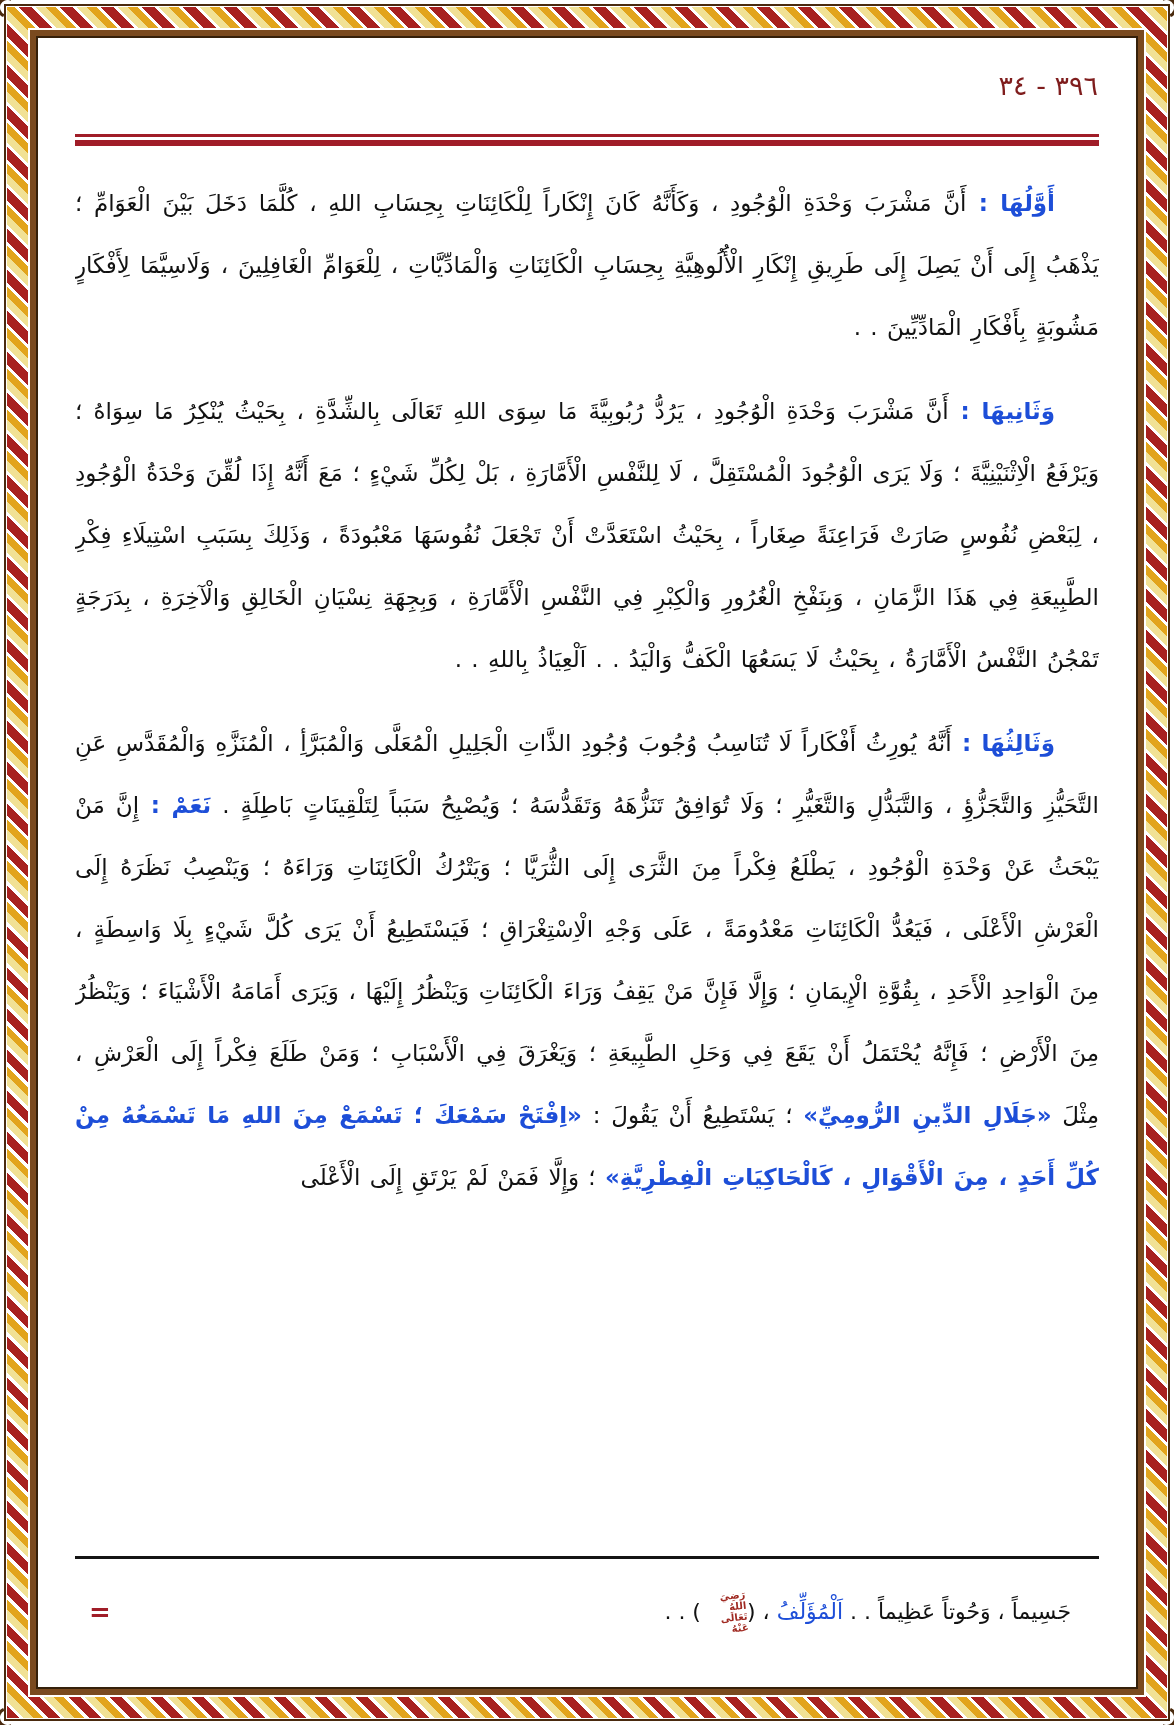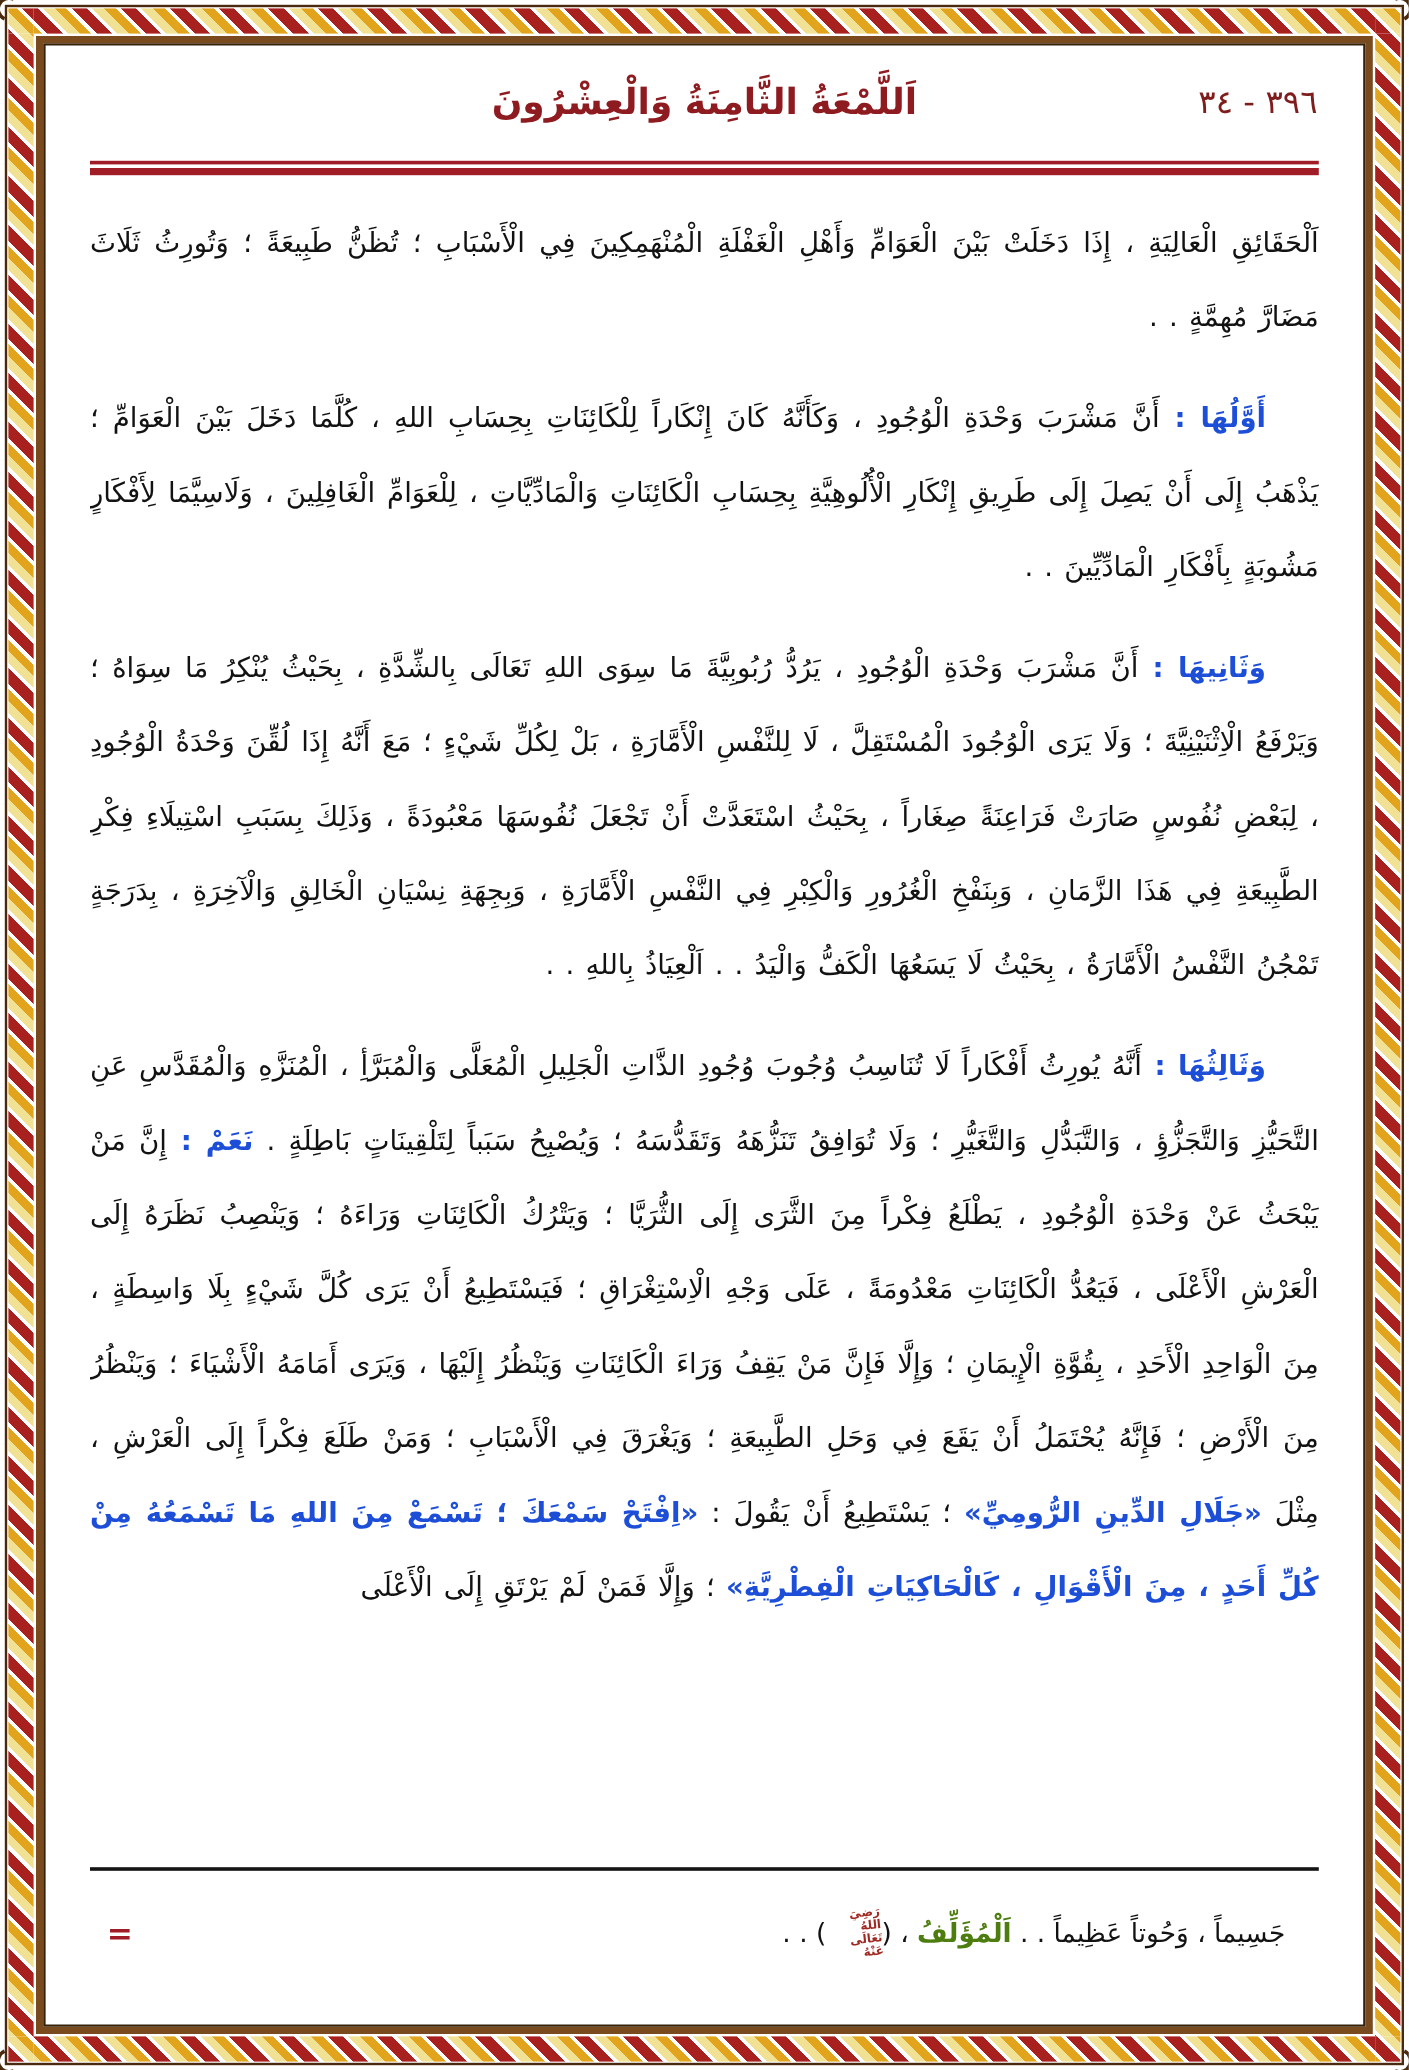--- a/index.html
+++ b/index.html
@@ -57,21 +57,21 @@
 
   
   .footer{position:absolute;left:37px;right:37px;bottom:52px;}
   .fn-rule{height:3px;background:#141414;margin-bottom:30px;}
   .fn-line{
     display:flex;flex-direction:row;justify-content:space-between;
     align-items:center;direction:ltr;padding:0 28px 0 14px;
   }
   .fn-eq{color:#a01d28;font-size:26px;font-weight:bold;flex:0 0 auto;}
   .fn-text{direction:rtl;font-size:22px;color:#121212;line-height:46px;}
-  .fn-text .run.red{color:#4d7c0f;font-weight:bold;}
+  .fn-text .run.red{color:#1d4ed8;font-weight:normal;}
   .seal{
     display:inline-flex;flex-direction:column;align-items:center;justify-content:center;
     vertical-align:middle;color:#a02a22;font-size:10px;line-height:11px;
     font-weight:bold;width:46px;transform:rotate(-6deg);direction:rtl;
   }
 </style>
 </head>
 <body>
 
 <div class="page">
@@ -80,31 +80,29 @@
   <div class="b-band"></div>
   <div class="b-inner"></div>
   <div class="curl curl-tl"></div>
   <div class="curl curl-tr"></div>
   <div class="curl curl-bl"></div>
   <div class="curl curl-br"></div>
 
   <div class="content">
 
     <div class="header">
-      <div class="title">اَللَّمْعَةُ الثَّامِنَةُ وَالْعِشْرُونَ</div>
       <div class="pagenum">٣٩٦ - ٣٤</div>
     </div>
 
     <div class="rule">
       <div class="rule-thin"></div>
       <div class="rule-thick"></div>
     </div>
 
     <div class="bodytext">
-        <p class="para"><span class="run black">اَلْحَقَائِقِ الْعَالِيَةِ ، إِذَا دَخَلَتْ بَيْنَ الْعَوَامِّ وَأَهْلِ الْغَفْلَةِ الْمُنْهَمِكِينَ فِي الْأَسْبَابِ ؛ تُظَنُّ طَبِيعَةً ؛ وَتُورِثُ ثَلَاثَ مَضَارَّ مُهِمَّةٍ . .</span></p>
         <p class="para indent"><span class="run red">أَوَّلُهَا : </span><span class="run black">أَنَّ مَشْرَبَ وَحْدَةِ الْوُجُودِ ، وَكَأَنَّهُ كَانَ إِنْكَاراً لِلْكَائِنَاتِ بِحِسَابِ اللهِ ، كُلَّمَا دَخَلَ بَيْنَ الْعَوَامِّ ؛ يَذْهَبُ إِلَى أَنْ يَصِلَ إِلَى طَرِيقِ إِنْكَارِ الْأُلُوهِيَّةِ بِحِسَابِ الْكَائِنَاتِ وَالْمَادِّيَّاتِ ، لِلْعَوَامِّ الْغَافِلِينَ ، وَلَاسِيَّمَا لِأَفْكَارٍ مَشُوبَةٍ بِأَفْكَارِ الْمَادِّيِّينَ . .</span></p>
         <p class="para indent"><span class="run red">وَثَانِيهَا : </span><span class="run black">أَنَّ مَشْرَبَ وَحْدَةِ الْوُجُودِ ، يَرُدُّ رُبُوبِيَّةَ مَا سِوَى اللهِ تَعَالَى بِالشِّدَّةِ ، بِحَيْثُ يُنْكِرُ مَا سِوَاهُ ؛ وَيَرْفَعُ الْاِثْنَيْنِيَّةَ ؛ وَلَا يَرَى الْوُجُودَ الْمُسْتَقِلَّ ، لَا لِلنَّفْسِ الْأَمَّارَةِ ، بَلْ لِكُلِّ شَيْءٍ ؛ مَعَ أَنَّهُ إِذَا لُقِّنَ وَحْدَةُ الْوُجُودِ ، لِبَعْضِ نُفُوسٍ صَارَتْ فَرَاعِنَةً صِغَاراً ، بِحَيْثُ اسْتَعَدَّتْ أَنْ تَجْعَلَ نُفُوسَهَا مَعْبُودَةً ، وَذَلِكَ بِسَبَبِ اسْتِيلَاءِ فِكْرِ الطَّبِيعَةِ فِي هَذَا الزَّمَانِ ، وَبِنَفْخِ الْغُرُورِ وَالْكِبْرِ فِي النَّفْسِ الْأَمَّارَةِ ، وَبِجِهَةِ نِسْيَانِ الْخَالِقِ وَالْآخِرَةِ ، بِدَرَجَةٍ تَمْجُنُ النَّفْسُ الْأَمَّارَةُ ، بِحَيْثُ لَا يَسَعُهَا الْكَفُّ وَالْيَدُ . . اَلْعِيَاذُ بِاللهِ . .</span></p>
         <p class="para indent"><span class="run red">وَثَالِثُهَا : </span><span class="run black">أَنَّهُ يُورِثُ أَفْكَاراً لَا تُنَاسِبُ وُجُوبَ وُجُودِ الذَّاتِ الْجَلِيلِ الْمُعَلَّى وَالْمُبَرَّأِ ، الْمُنَزَّهِ وَالْمُقَدَّسِ عَنِ التَّحَيُّزِ وَالتَّجَزُّؤِ ، وَالتَّبَدُّلِ وَالتَّغَيُّرِ ؛ وَلَا تُوَافِقُ تَنَزُّهَهُ وَتَقَدُّسَهُ ؛ وَيُصْبِحُ سَبَباً لِتَلْقِينَاتٍ بَاطِلَةٍ . </span><span class="run red">نَعَمْ : </span><span class="run black">إِنَّ مَنْ يَبْحَثُ عَنْ وَحْدَةِ الْوُجُودِ ، يَطْلَعُ فِكْراً مِنَ الثَّرَى إِلَى الثُّرَيَّا ؛ وَيَتْرُكُ الْكَائِنَاتِ وَرَاءَهُ ؛ وَيَنْصِبُ نَظَرَهُ إِلَى الْعَرْشِ الْأَعْلَى ، فَيَعُدُّ الْكَائِنَاتِ مَعْدُومَةً ، عَلَى وَجْهِ الْاِسْتِغْرَاقِ ؛ فَيَسْتَطِيعُ أَنْ يَرَى كُلَّ شَيْءٍ بِلَا وَاسِطَةٍ ، مِنَ الْوَاحِدِ الْأَحَدِ ، بِقُوَّةِ الْإِيمَانِ ؛ وَإِلَّا فَإِنَّ مَنْ يَقِفُ وَرَاءَ الْكَائِنَاتِ وَيَنْظُرُ إِلَيْهَا ، وَيَرَى أَمَامَهُ الْأَشْيَاءَ ؛ وَيَنْظُرُ مِنَ الْأَرْضِ ؛ فَإِنَّهُ يُحْتَمَلُ أَنْ يَقَعَ فِي وَحَلِ الطَّبِيعَةِ ؛ وَيَغْرَقَ فِي الْأَسْبَابِ ؛ وَمَنْ طَلَعَ فِكْراً إِلَى الْعَرْشِ ، مِثْلَ </span><span class="run red">«جَلَالِ الدِّينِ الرُّومِيِّ»</span><span class="run black"> ؛ يَسْتَطِيعُ أَنْ يَقُولَ : </span><span class="run red">«اِفْتَحْ سَمْعَكَ ؛ تَسْمَعْ مِنَ اللهِ مَا تَسْمَعُهُ مِنْ كُلِّ أَحَدٍ ، مِنَ الْأَقْوَالِ ، كَالْحَاكِيَاتِ الْفِطْرِيَّةِ»</span><span class="run black"> ؛ وَإِلَّا فَمَنْ لَمْ يَرْتَقِ إِلَى الْأَعْلَى</span></p>
       </div>
 
     <div class="footer">
       <div class="fn-rule"></div>
       <div class="fn-line">
         <span class="fn-eq">=</span>
         <span class="fn-text"><span class="run black">جَسِيماً ، وَحُوتاً عَظِيماً . . </span><span class="run red">اَلْمُؤَلِّفُ</span><span class="run black"> ، (</span><span class="seal">

